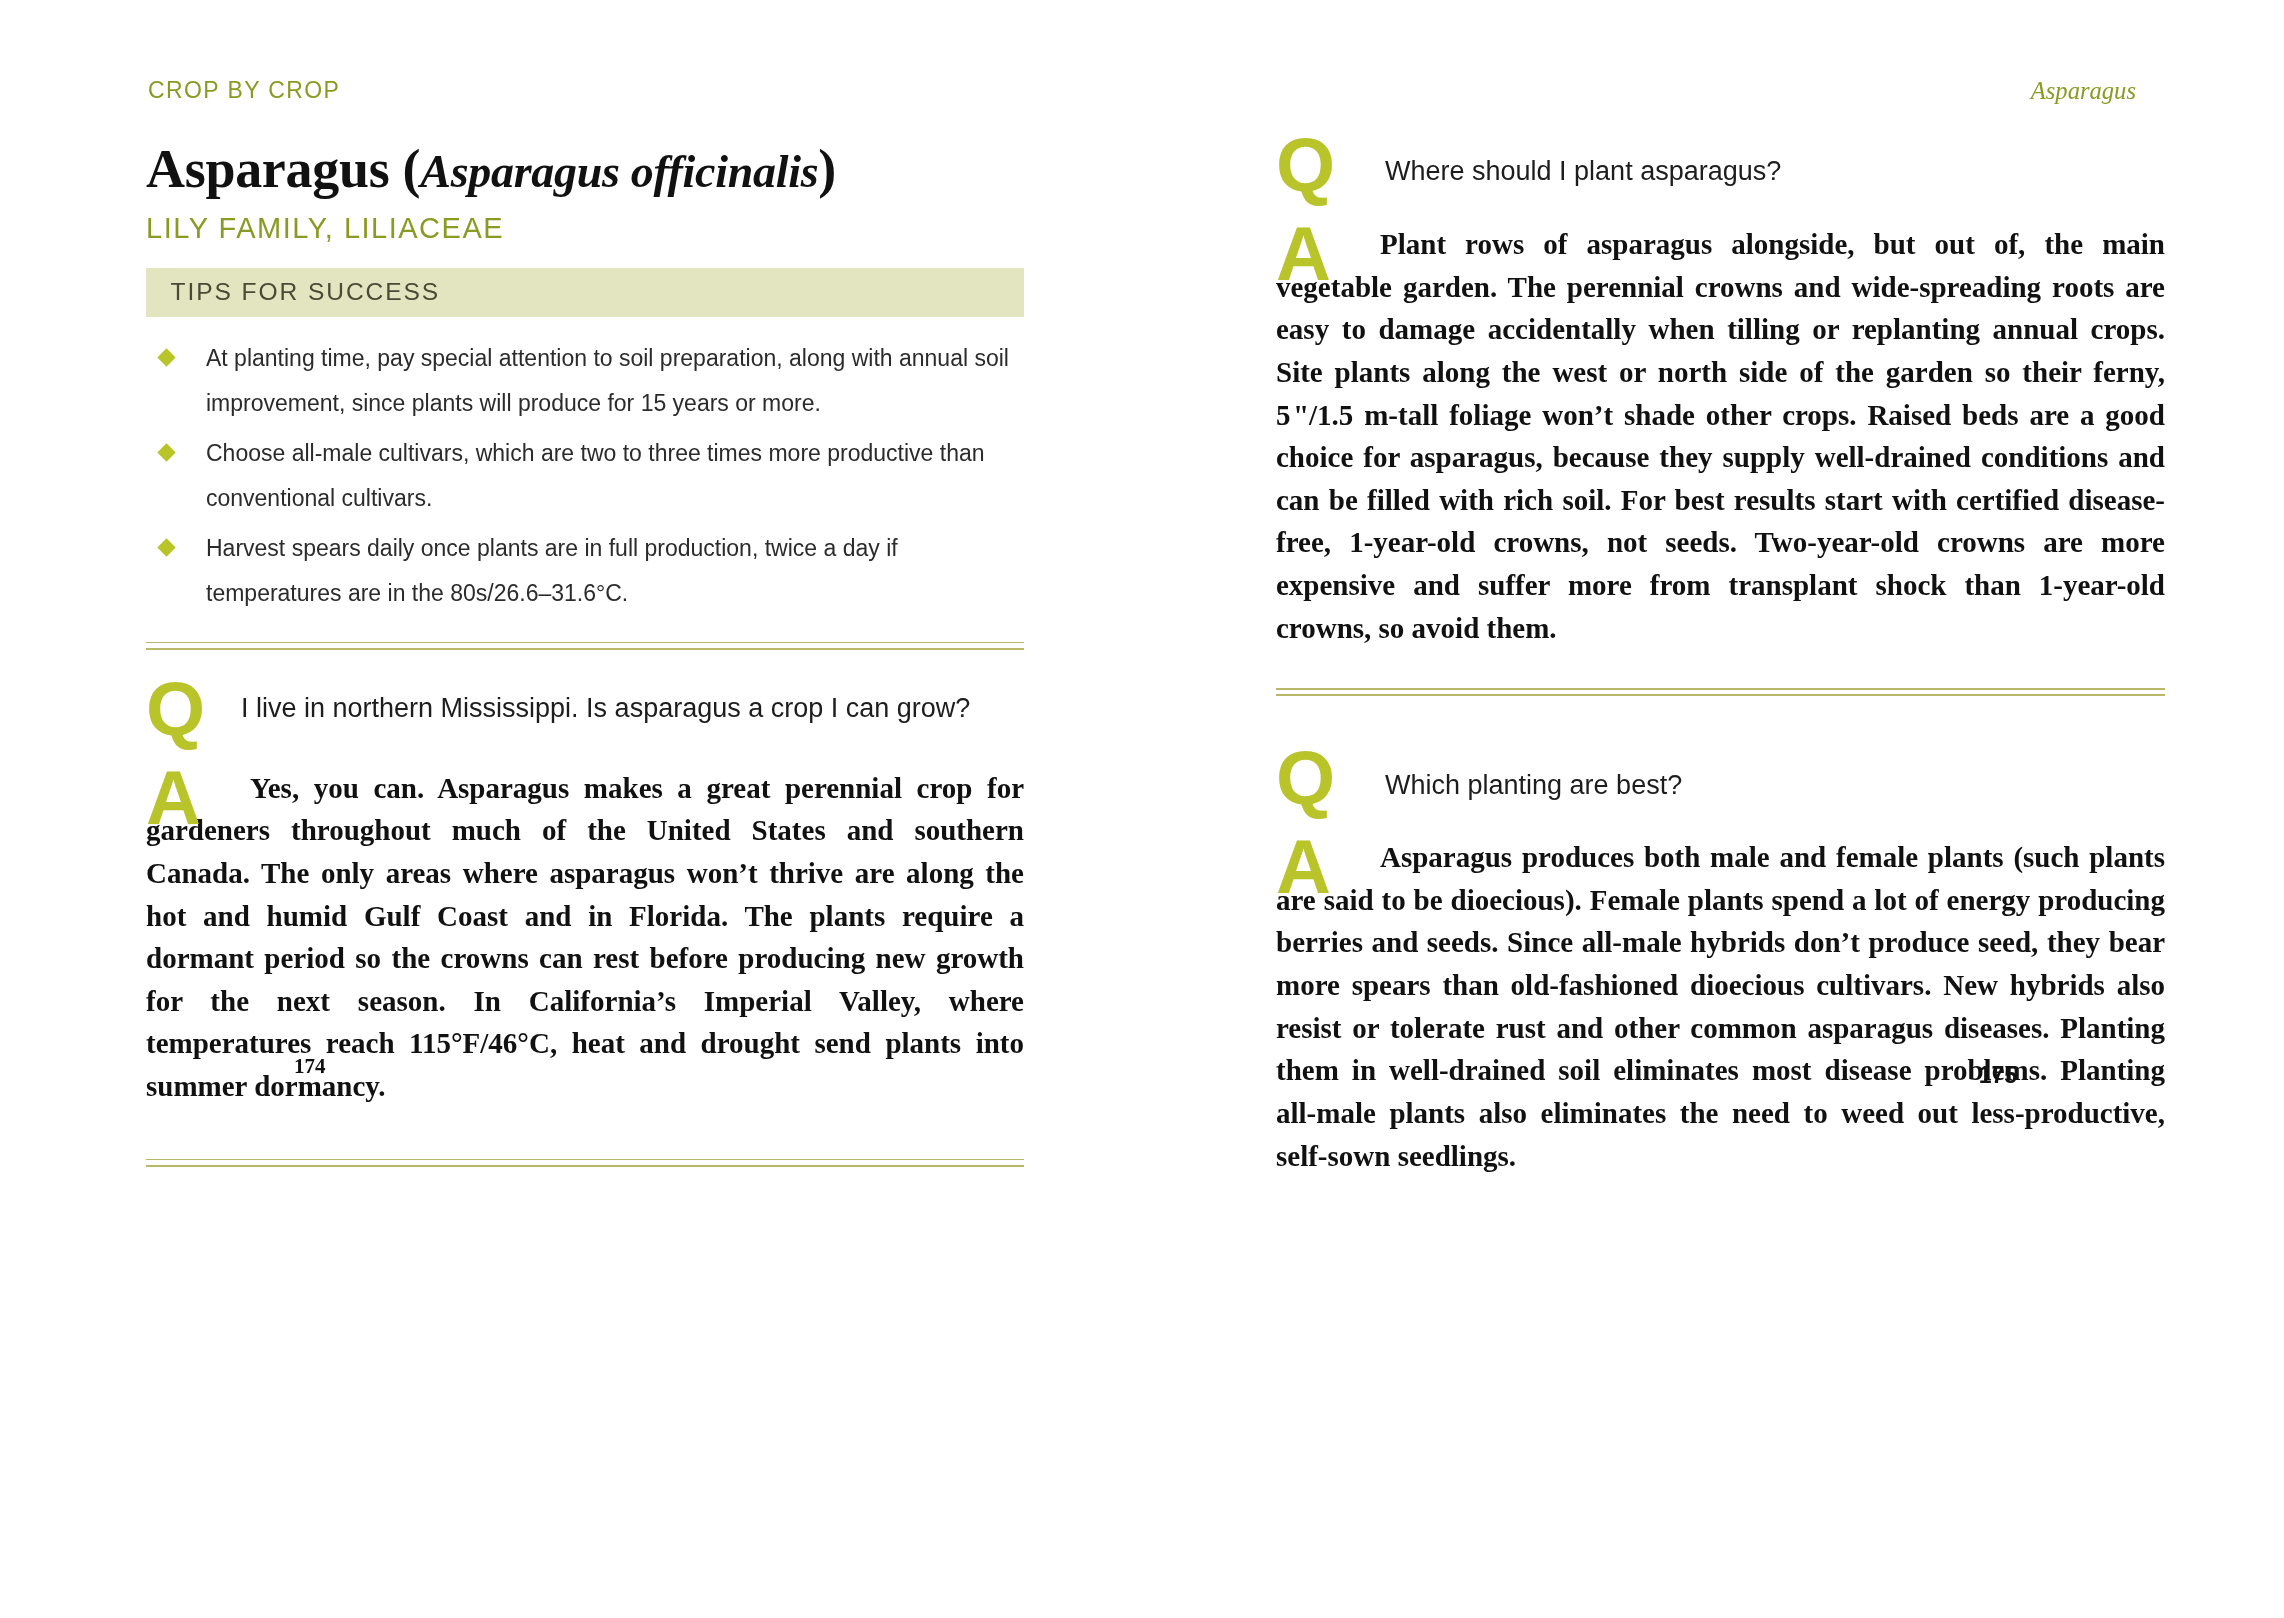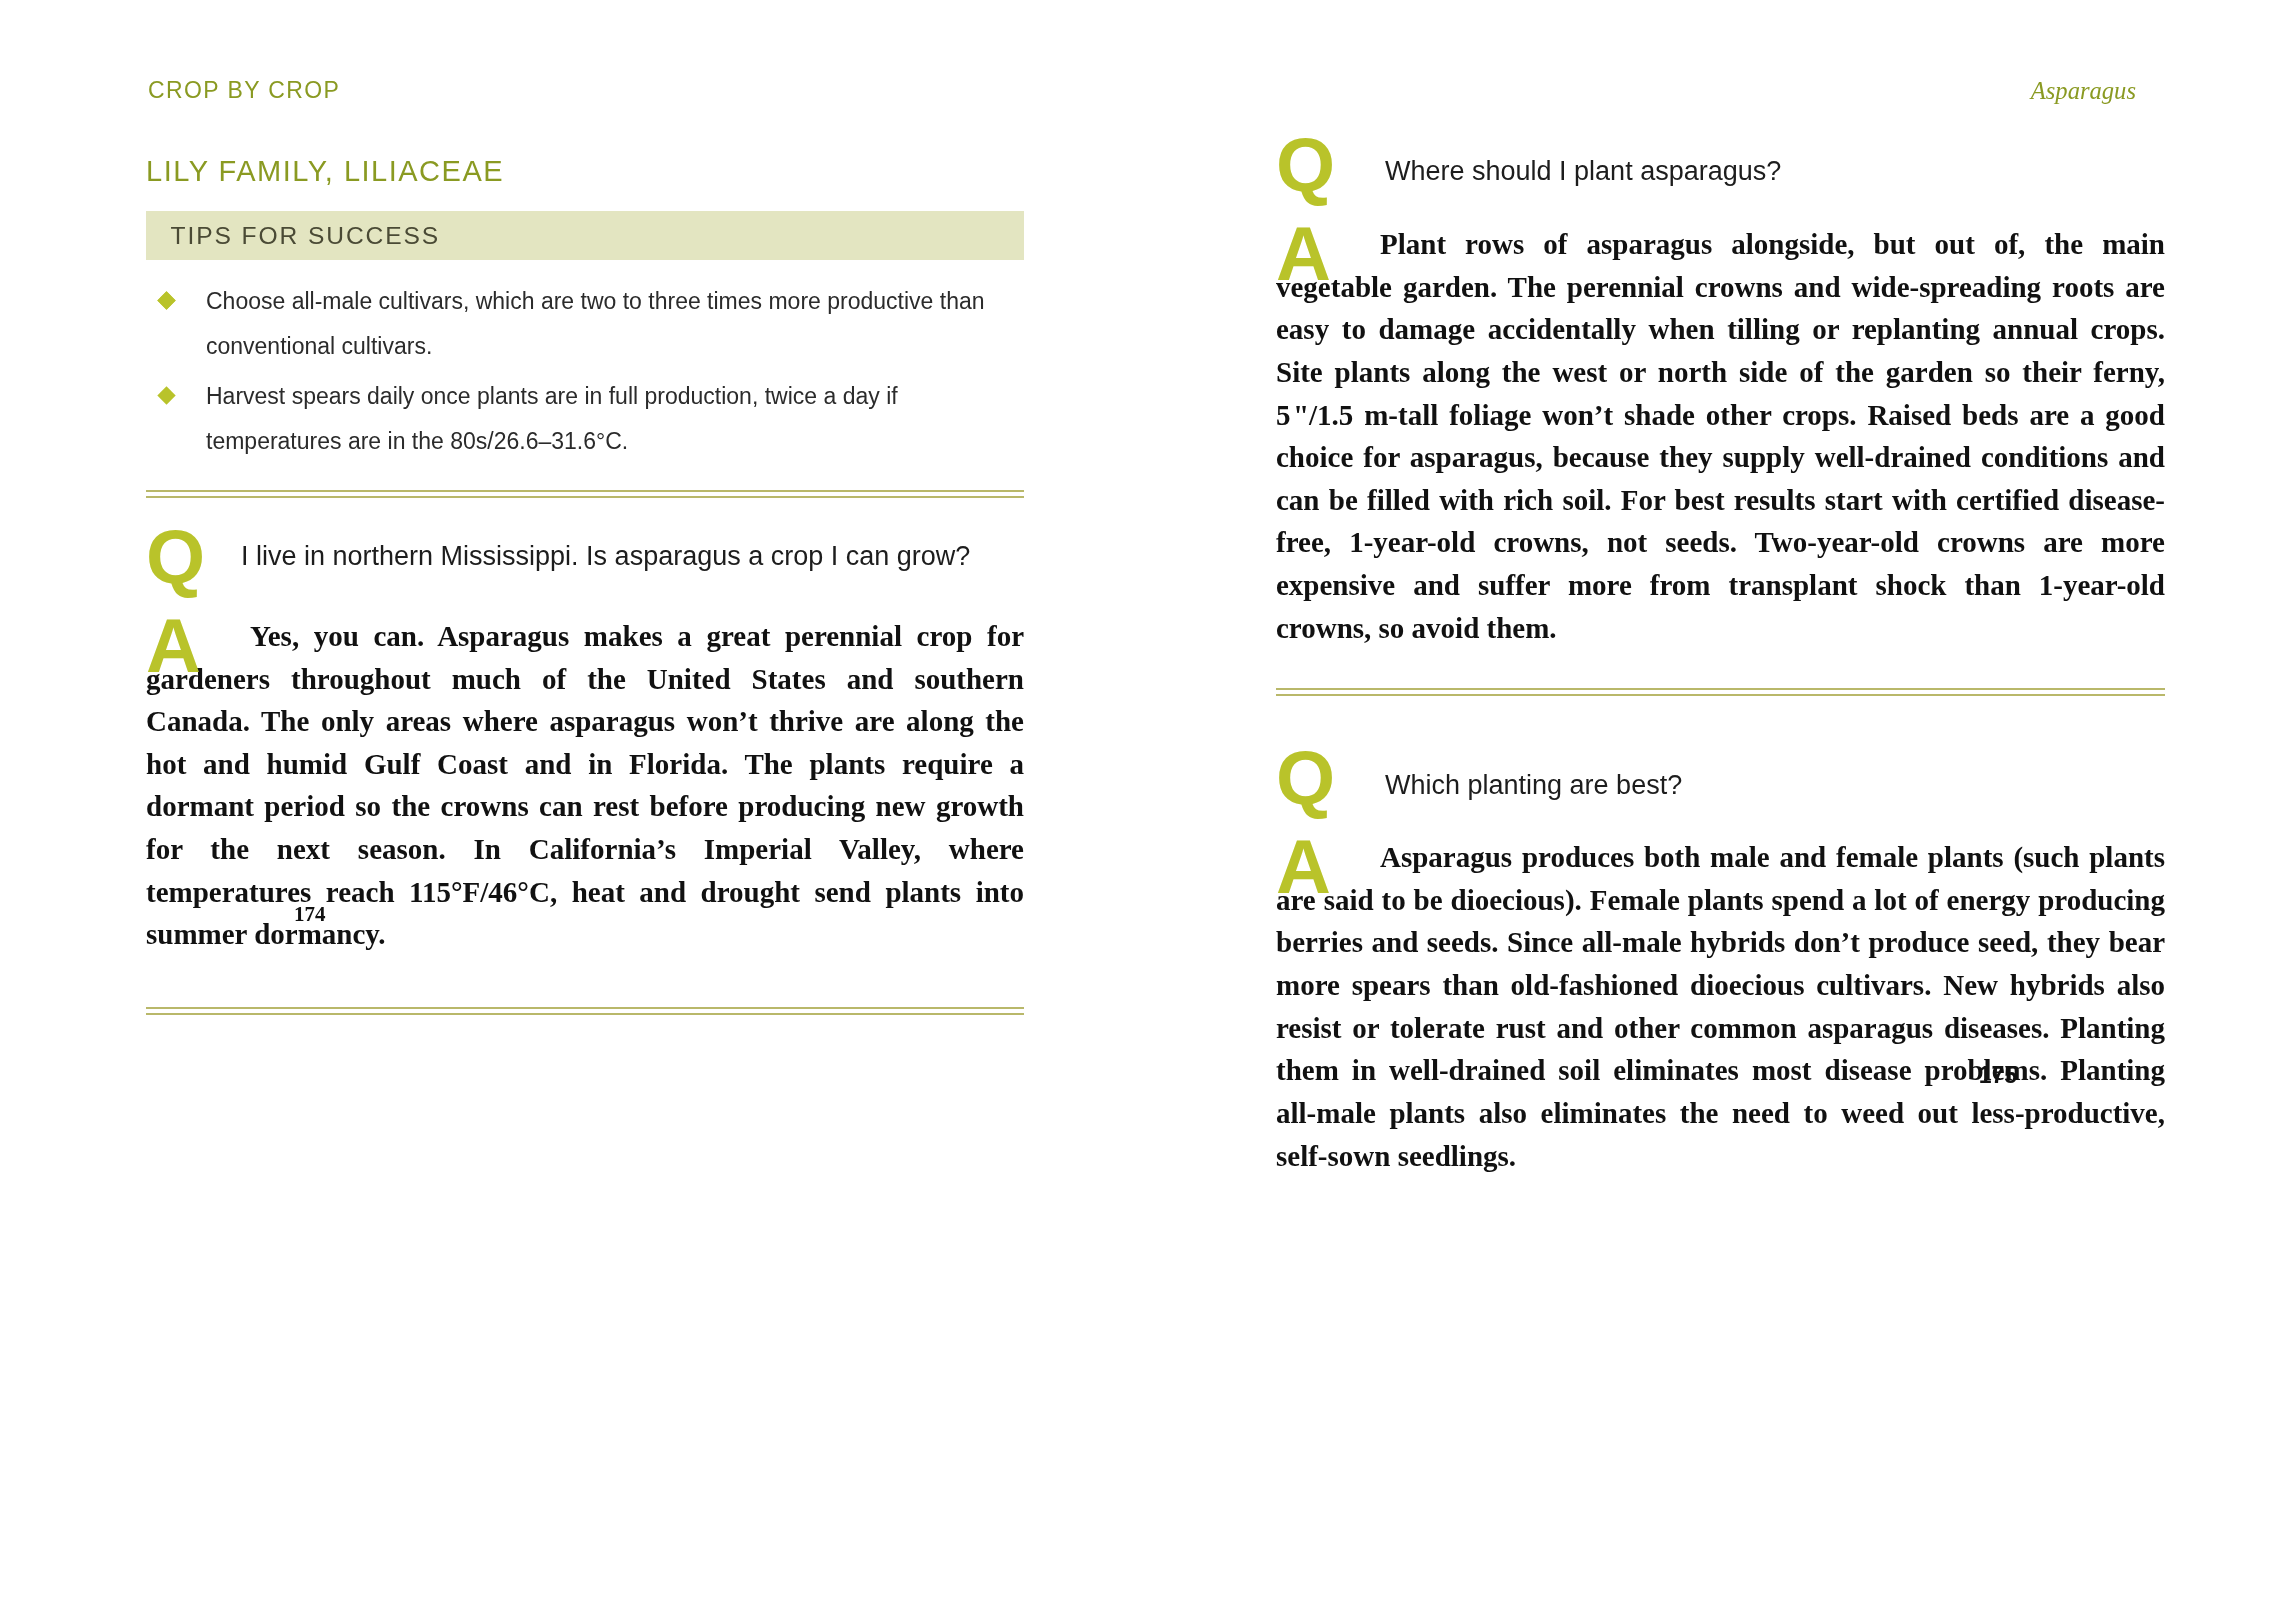--- a/index.html
+++ b/index.html
@@ -218,30 +218,32 @@
 </head>
 <body>
 
 <div class="page">
 
   <div class="running-head-left">CROP BY CROP</div>
   <div class="running-head-right">Asparagus</div>
 
   <div class="col-left">
 
+    <h1 class="chapter-title"><span>Asparagus (</span><span class="sci">Asparagus officinalis</span><span>)</span></h1>
 
     <div class="family-line">LILY FAMILY, LILIACEAE</div>
 
     <div class="tips-bar">
       <span>TIPS FOR SUCCESS</span>
     </div>
 
     <ul class="tips-list">
       <li>
         <span class="diamond"></span>
+        <span>At planting time, pay special attention to soil preparation, along with annual soil improvement, since plants will produce for 15 years or more.</span>
       </li>
       <li>
         <span class="diamond"></span>
         <span>Choose all-male cultivars, which are two to three times more productive than conventional cultivars.</span>
       </li>
       <li>
         <span class="diamond"></span>
         <span>Harvest spears daily once plants are in full production, twice a day if temperatures are in the 80s/26.6–31.6°C.</span>
       </li>
     </ul>

